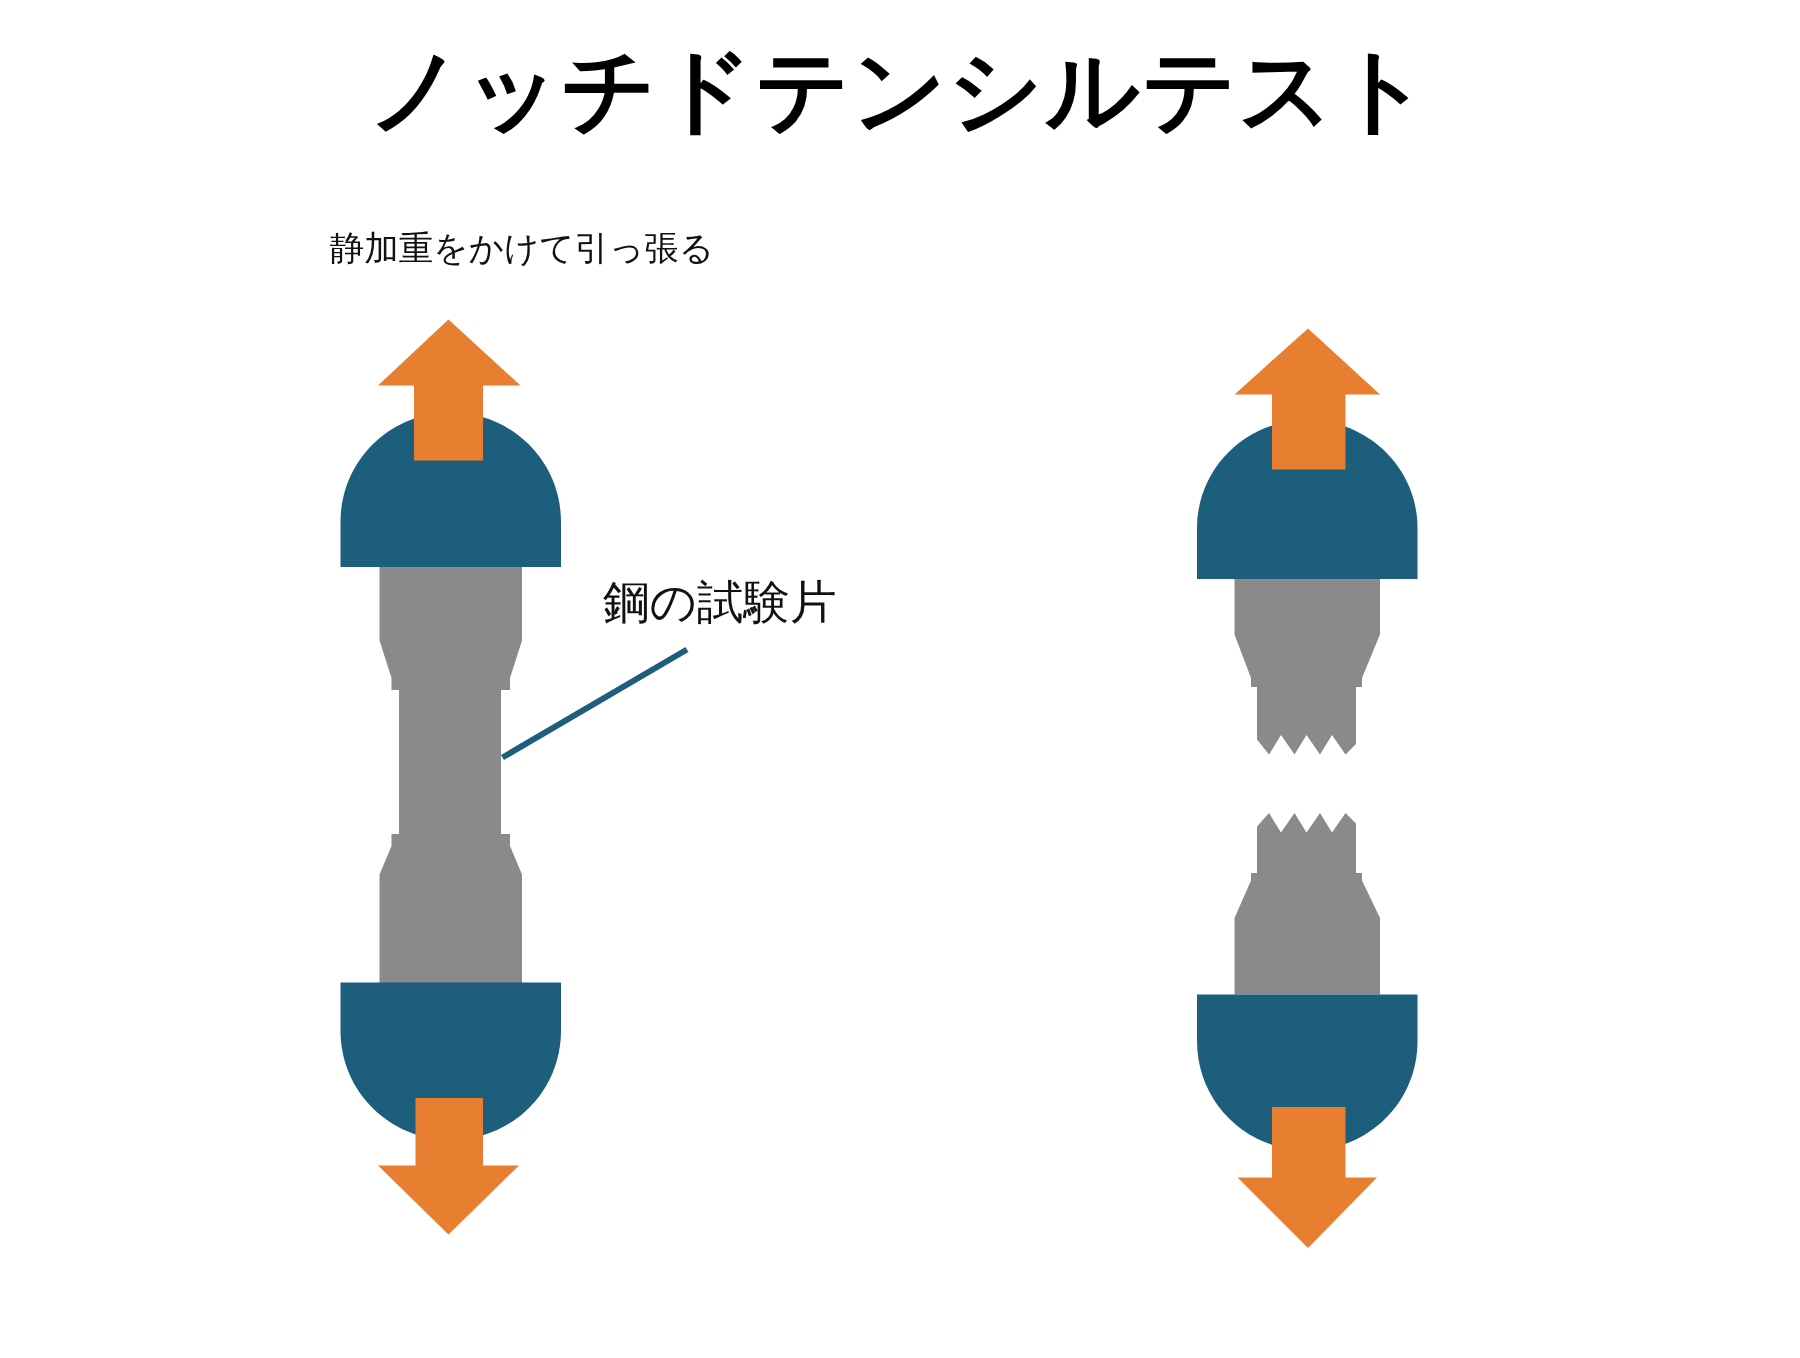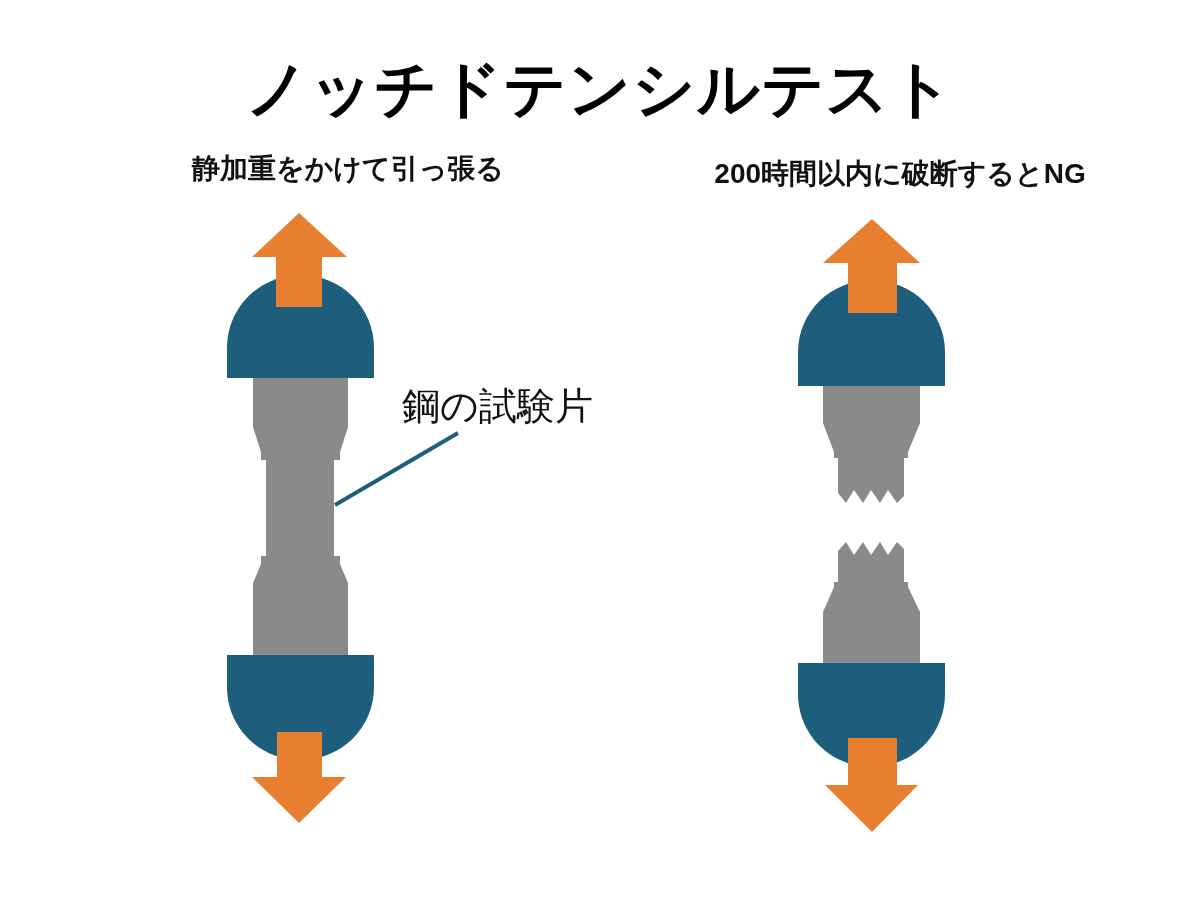--- a/index.html
+++ b/index.html
@@ -15,51 +15,48 @@
     position: absolute;
     top: 18px;
     left: 0;
     width: 100%;
     text-align: center;
     font-size: 62px;
     font-weight: 900;
     color: #000000;
     letter-spacing: 1px;
     white-space: nowrap;
-    margin-top: 29px;
   }
   .caption {
     position: absolute;
-    font-size: 28px;
+    font-size: 23px;
     color: #111111;
     white-space: nowrap;
     transform: translateX(-50%);
-    font-weight: bold;
   }
   .caption-left  { left: 348px; top: 150px; }
   .caption-right { left: 900px; top: 155px; }
   .ann {
     position: absolute;
-    font-size: 38px;
+    font-size: 31px;
     color: #111111;
     white-space: nowrap;
   }
   .ann-specimen { left: 402px; top: 381px; }
   .ann-notch    { left: 111px; top: 490px; }
   svg.shapes { position: absolute; left: 0; top: 0; }
 </style>
 </head>
 <body>
 
 <div class="canvas">
 
   <div class="title">ノッチドテンシルテスト</div>
 
   <div class="caption caption-left">静加重をかけて引っ張る</div>
-  <div class="caption caption-right">200時間以内に破断するとNG</div>
 
   <svg class="shapes" width="1200" height="905" viewBox="0 0 1200 905">
 
     <g>
 
       <path d="M253,377 H348 V427 L340,452 V460 H334 V556 H340 V564 L348,583 V660 H253 V583 L261,564 V556 H266 V460 H261 V452 L253,427 Z" fill="#8A8A8A"></path>
 
       <path d="M227,378 L227,348 C227,307 260,275 300.5,275 C341,275 374,307 374,348 L374,378 Z" fill="#1E5E7D"></path>
 
       <path d="M227,655 H374 V687 C374,728 341,760 300.5,760 C260,760 227,728 227,687 Z" fill="#1E5E7D"></path>

